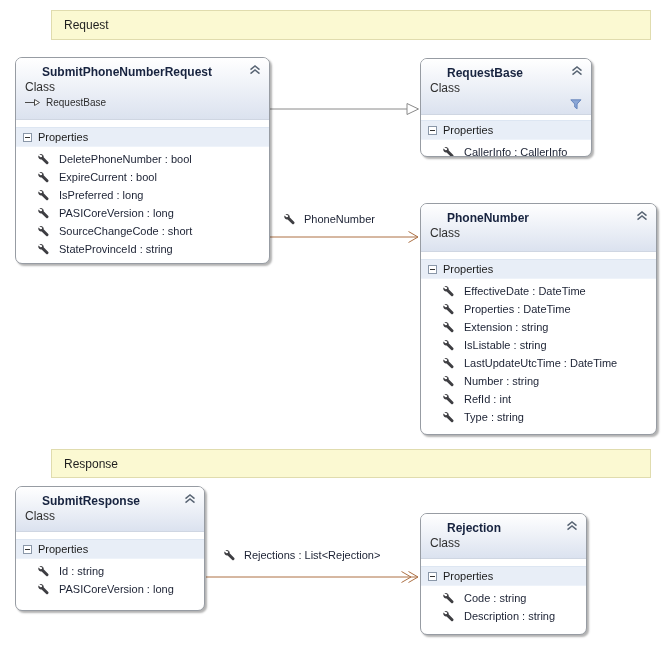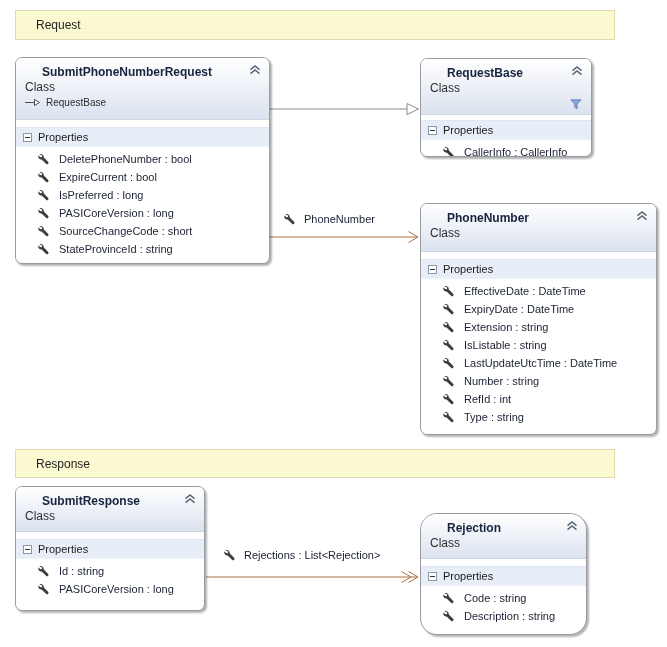--- a/index.html
+++ b/index.html
@@ -3,22 +3,22 @@
 <meta charset="utf-8">
 <style>
   html,body{margin:0;padding:0;background:#ffffff;}
   #canvas{
     position:relative;width:667px;height:647px;background:#ffffff;overflow:hidden;
     font-family:"Liberation Sans", sans-serif;
   }
   
   .banner{
     position:absolute;background:#fbf9d2;border:1px solid #e0dcae;
-    display:flex;align-items:center;padding-left:20px;box-sizing:border-box;
-    font-size:12px;color:#1f1f1f;
+    display:flex;align-items:center;padding-left:12px;box-sizing:border-box;
+    font-size:12px;color:#1f1f1f;margin-left:36px;
   }
   
   .class-box{
     position:absolute;background:#ffffff;border:1px solid #979ca3;border-radius:7px;
     box-shadow:2px 2px 2px rgba(0,0,0,0.30);box-sizing:border-box;overflow:hidden;
   }
   .box-header{
     position:relative;background:linear-gradient(#ffffff,#dbe2ef);
     border-bottom:1px solid #cfd6e2;padding:7px 9px 0 9px;box-sizing:border-box;
   }
@@ -206,21 +206,21 @@
       <div class="member">
           <span class="icon"><svg width="12" height="12" viewBox="0 0 16 16">
               <path d="M1.6 2.1a4 4 0 0 1 5 .5c.9.9 1.2 2.1.9 3.2l5.9 5.9a1.9 1.9 0 1 1-2.7 2.7L4.8 8.5a3.5 3.5 0 0 1-3.2-.9 4 4 0 0 1-.9-4.3l2.5 2.5 2-.5.5-2z" fill="#3e3e42"></path>
             </svg></span>
           <span>EffectiveDate : DateTime</span>
         </div>
       <div class="member">
           <span class="icon"><svg width="12" height="12" viewBox="0 0 16 16">
               <path d="M1.6 2.1a4 4 0 0 1 5 .5c.9.9 1.2 2.1.9 3.2l5.9 5.9a1.9 1.9 0 1 1-2.7 2.7L4.8 8.5a3.5 3.5 0 0 1-3.2-.9 4 4 0 0 1-.9-4.3l2.5 2.5 2-.5.5-2z" fill="#3e3e42"></path>
             </svg></span>
-          <span>ExpiryDate : DateTime</span>
+          <span>Properties : DateTime</span>
         </div>
       <div class="member">
           <span class="icon"><svg width="12" height="12" viewBox="0 0 16 16">
               <path d="M1.6 2.1a4 4 0 0 1 5 .5c.9.9 1.2 2.1.9 3.2l5.9 5.9a1.9 1.9 0 1 1-2.7 2.7L4.8 8.5a3.5 3.5 0 0 1-3.2-.9 4 4 0 0 1-.9-4.3l2.5 2.5 2-.5.5-2z" fill="#3e3e42"></path>
             </svg></span>
           <span>Extension : string</span>
         </div>
       <div class="member">
           <span class="icon"><svg width="12" height="12" viewBox="0 0 16 16">
               <path d="M1.6 2.1a4 4 0 0 1 5 .5c.9.9 1.2 2.1.9 3.2l5.9 5.9a1.9 1.9 0 1 1-2.7 2.7L4.8 8.5a3.5 3.5 0 0 1-3.2-.9 4 4 0 0 1-.9-4.3l2.5 2.5 2-.5.5-2z" fill="#3e3e42"></path>
@@ -293,21 +293,21 @@
         </div>
       <div class="member">
           <span class="icon"><svg width="12" height="12" viewBox="0 0 16 16">
               <path d="M1.6 2.1a4 4 0 0 1 5 .5c.9.9 1.2 2.1.9 3.2l5.9 5.9a1.9 1.9 0 1 1-2.7 2.7L4.8 8.5a3.5 3.5 0 0 1-3.2-.9 4 4 0 0 1-.9-4.3l2.5 2.5 2-.5.5-2z" fill="#3e3e42"></path>
             </svg></span>
           <span>PASICoreVersion : long</span>
         </div>
     </div>
   </div>
 
-  <div class="class-box" style="left:420px;top:513px;width:167px;height:122px;border-radius:17px;">
+  <div class="class-box" style="left:420px;top:513px;width:167px;height:122px;">
     <div class="box-header" style="height:45px;">
       <div class="box-title">Rejection</div>
       <div class="box-kind">Class</div>
       <span class="collapse-btn icon">
         <svg width="12" height="10" viewBox="0 0 12 10">
             <path d="M1.5 4.7 6 1 10.5 4.7 M1.5 8.7 6 5 10.5 8.7" fill="none" stroke="#5a6675" stroke-width="1.5"></path>
           </svg>
       </span>
     </div>
     <div class="section-band">

